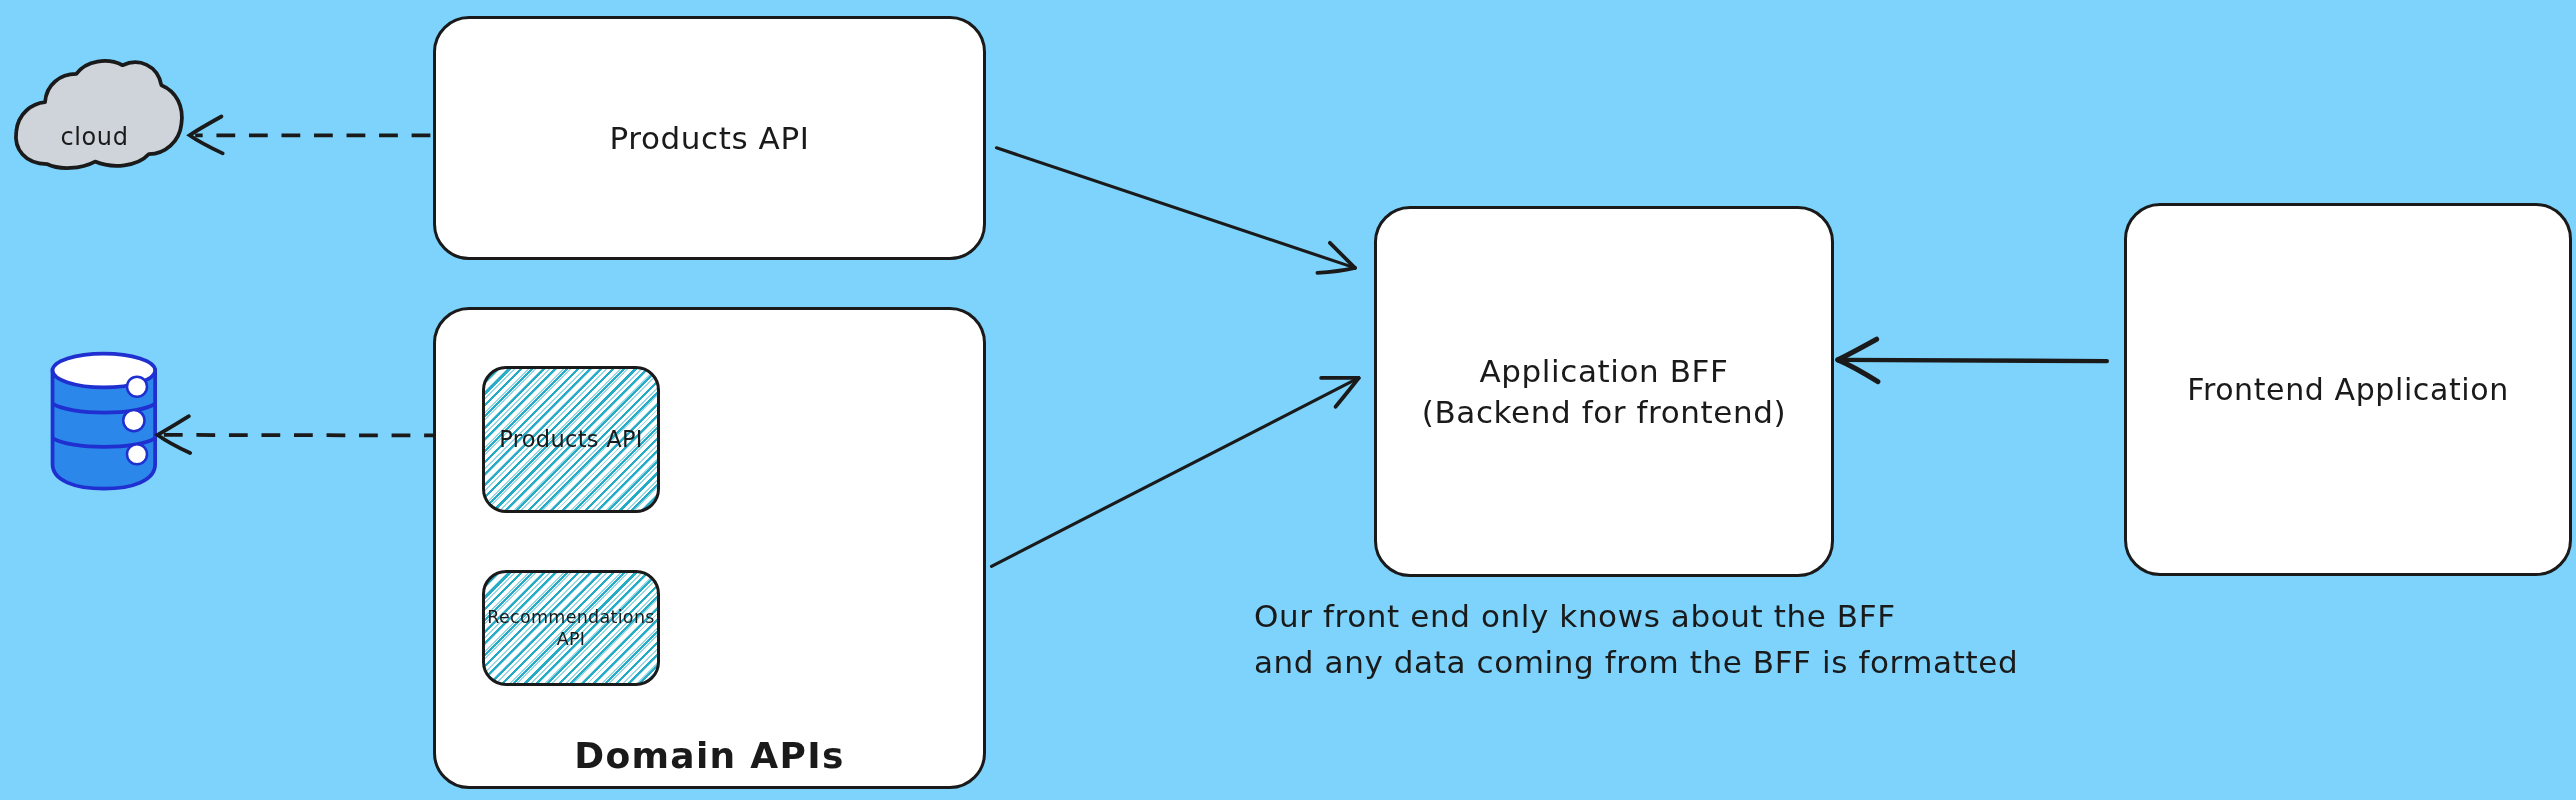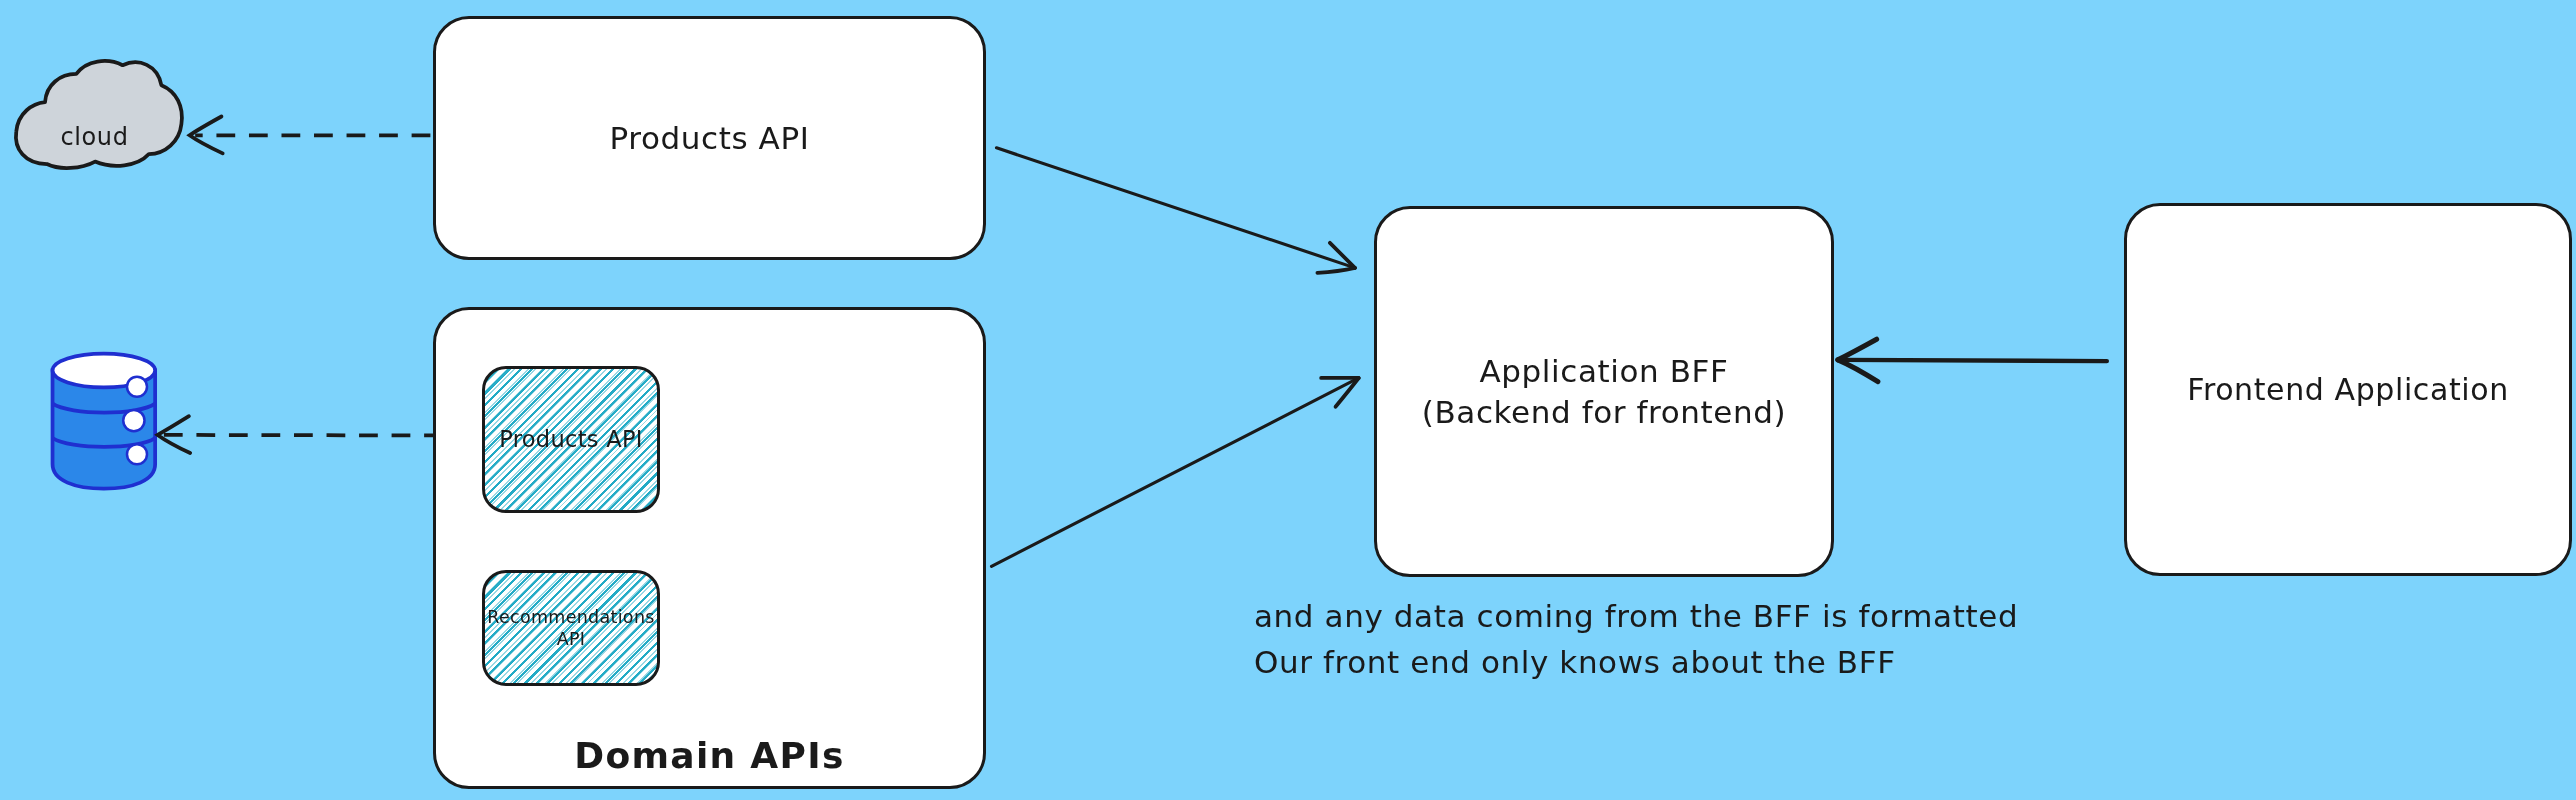--- a/index.html
+++ b/index.html
@@ -131,18 +131,18 @@
       <div>Application BFF</div>
       <div>(Backend for frontend)</div>
     </div>
   </div>
 
   <div class="node" style="left:2124px;top:203px;width:448px;height:373px;">
     <div class="lbl" style="font-size:30px;">Frontend Application</div>
   </div>
 
   <div class="caption">
+    <div>Our front end only knows about the BFF</div>
     <div>and any data coming from the BFF is formatted</div>
-    <div>Our front end only knows about the BFF</div>
   </div>
 
 </div>
 
 
 </body></html>

